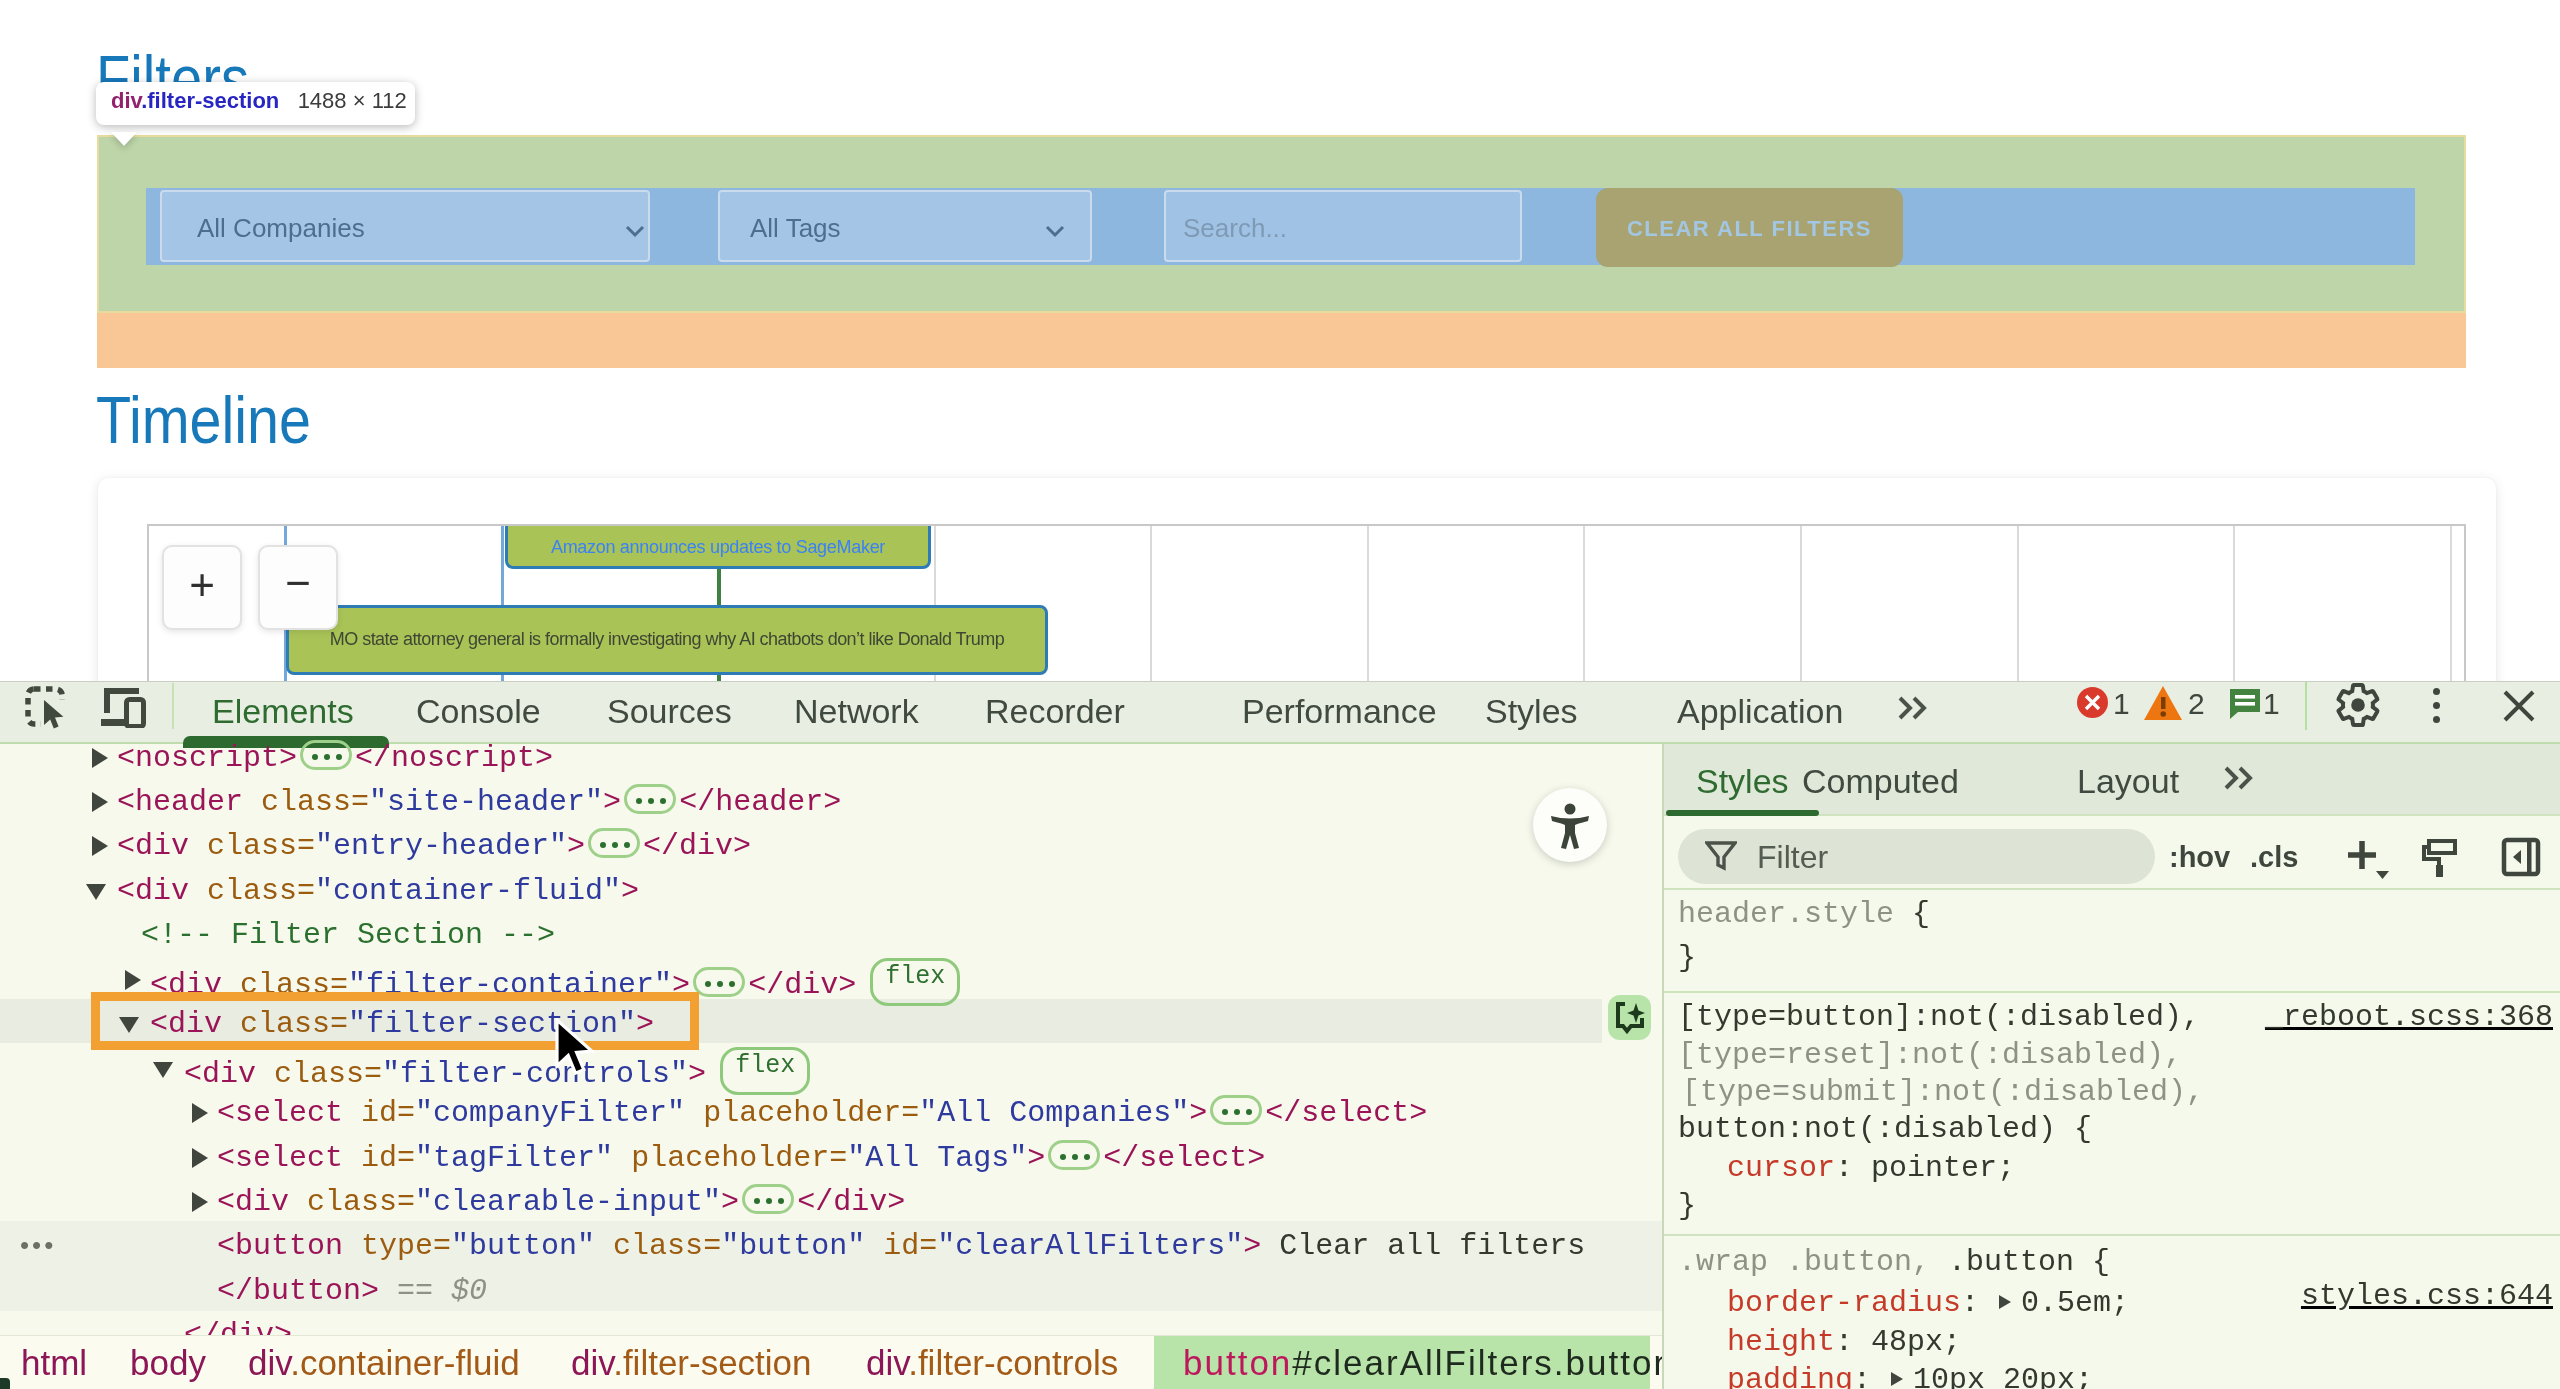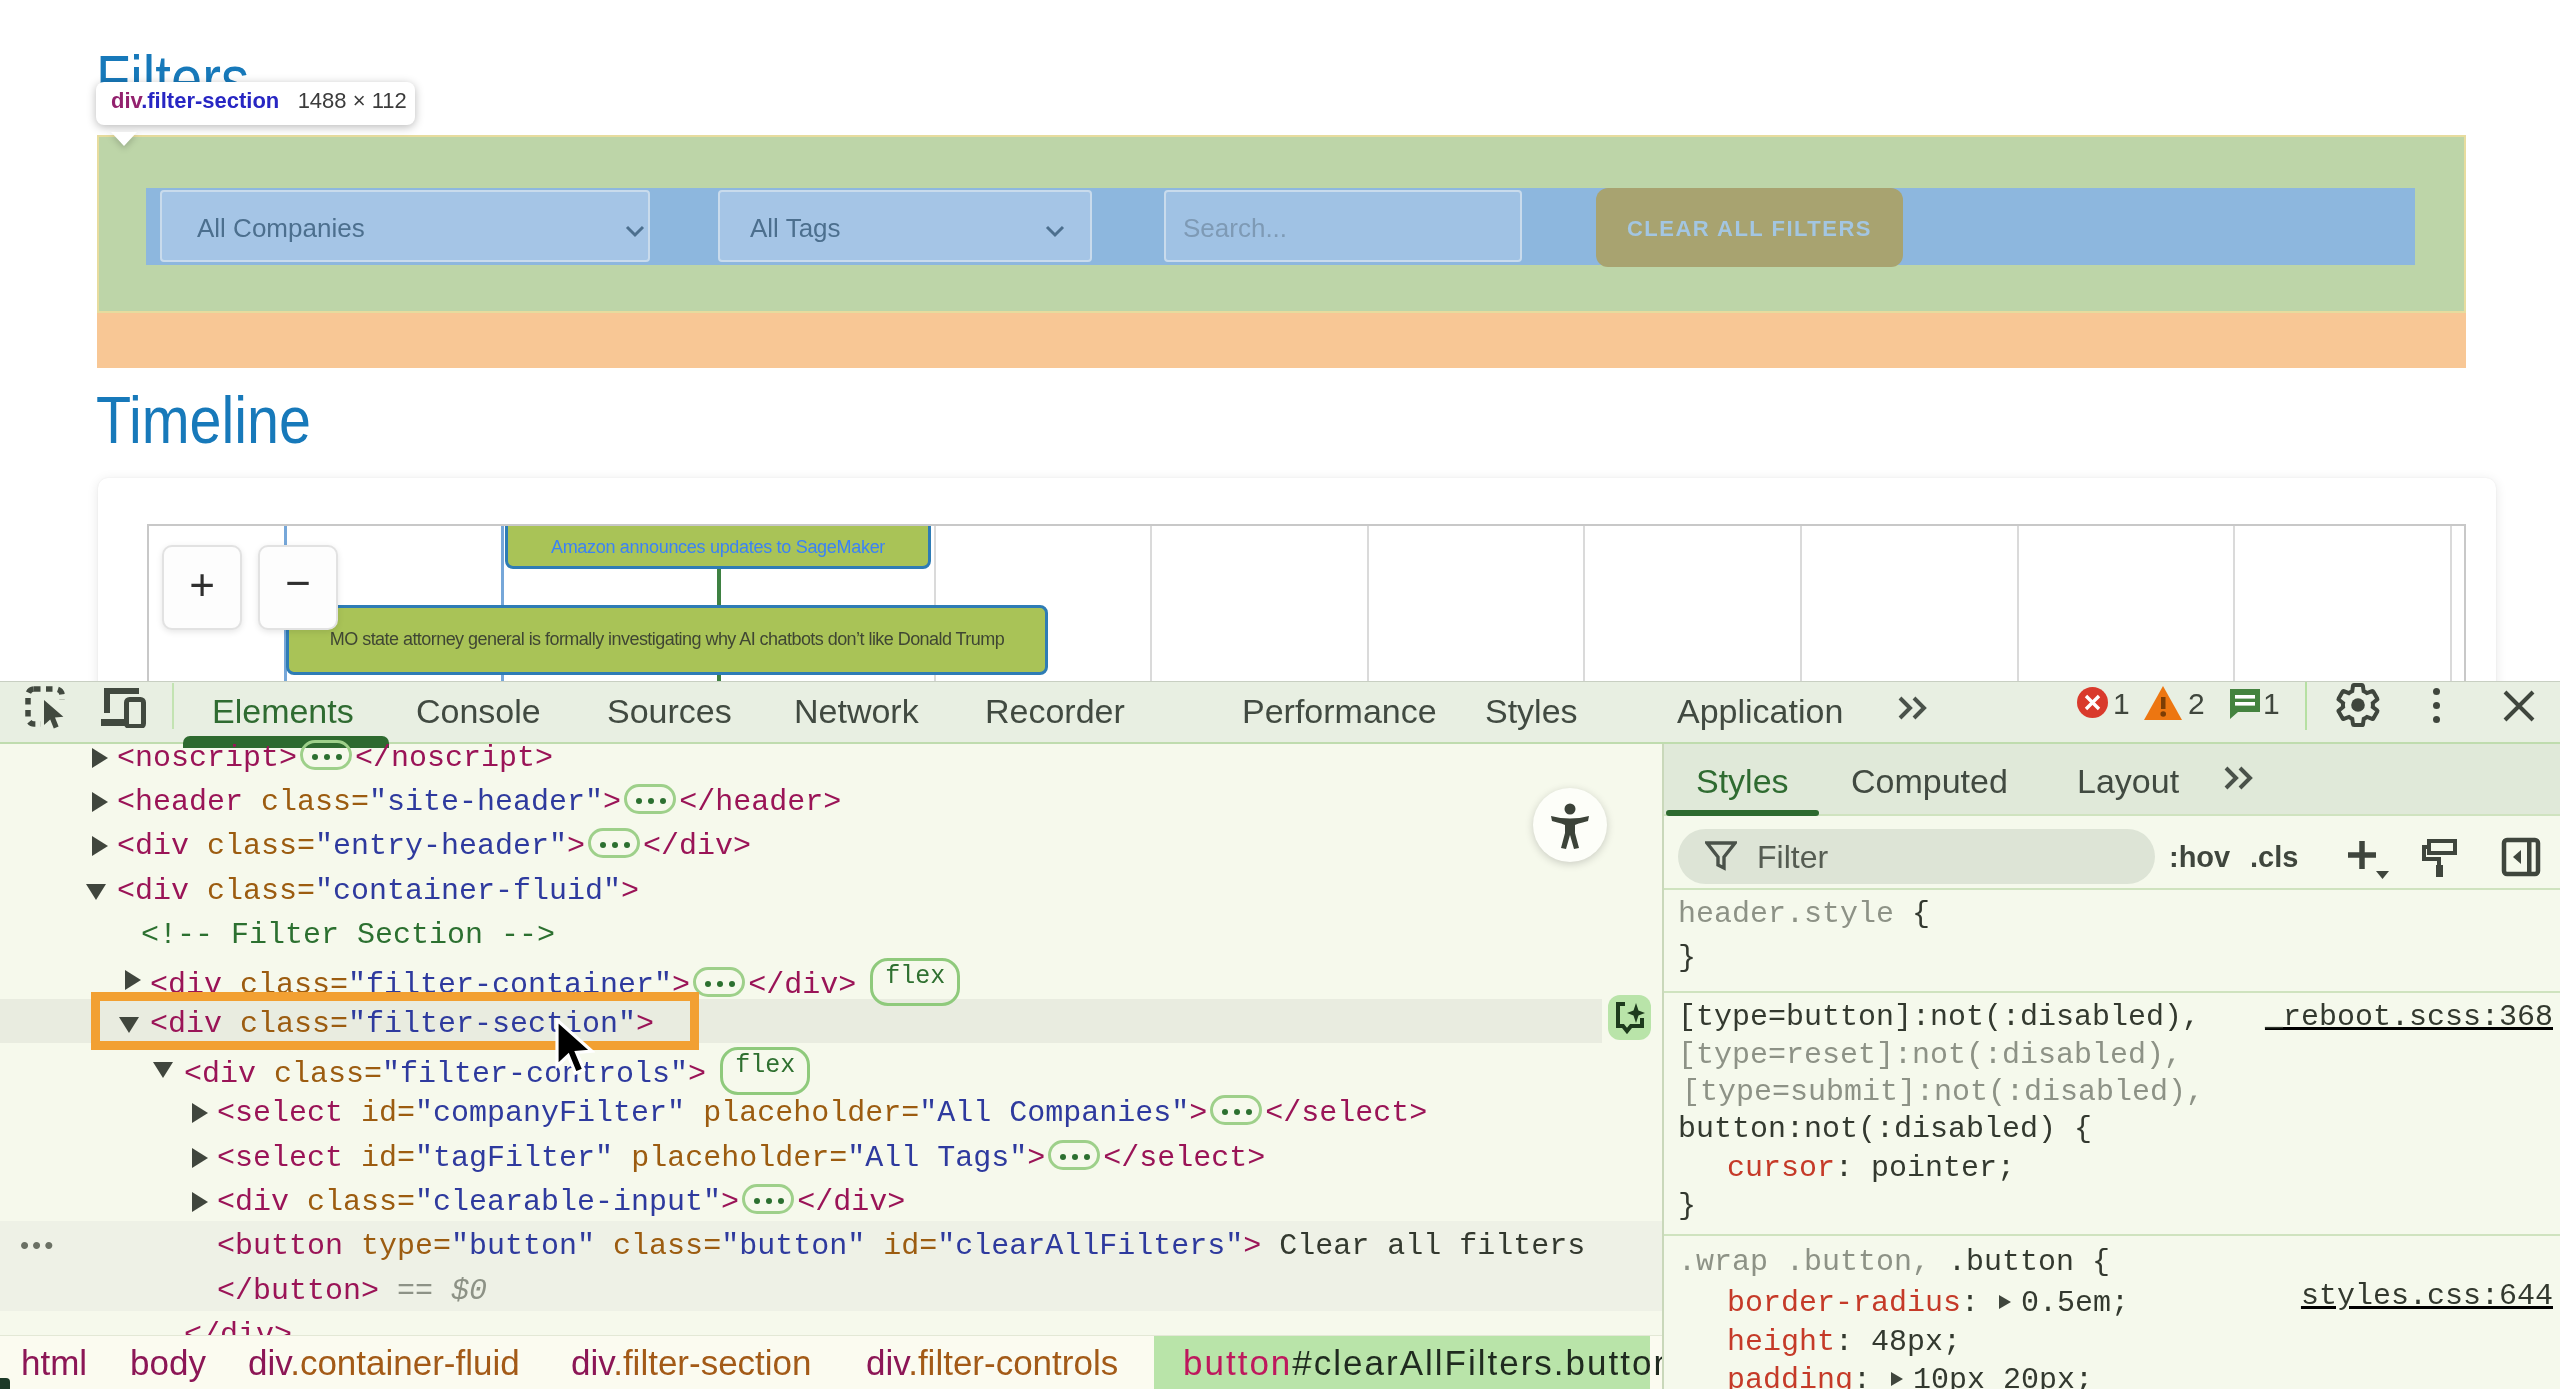--- a/index.html
+++ b/index.html
@@ -212,21 +212,21 @@
     <div class="abs" style="left:1183px; top:7px; height:40px; line-height:40px; font-size:35px; letter-spacing:2px;"><span style="color:#be185d;">button</span><span style="color:#1f2a1f;">#clearAllFilters.button</span></div>
     <div class="abs" style="left:-6px; top:42px; width:16px; height:16px; background:#1d3a28; border-radius:4px;"></div>
   </div>
 
   <div class="abs" style="left:1662px; top:63px; width:898px; height:645px; background:#f5f9ec;"></div>
   <div class="abs" style="left:1662px; top:63px; width:2px; height:645px; background:#c9d8ba;"></div>
 
   <div class="abs" style="left:1664px; top:63px; width:896px; height:72px; background:#e0e9d9;"></div>
   <div class="abs" style="left:1664px; top:133px; width:896px; height:2px; background:#cfe3bf;"></div>
   <div class="abs" style="left:1696px; top:70px; height:60px; line-height:60px; font-size:34px; color:#2f6b31;">Styles</div>
-  <div class="abs" style="left:1851px; top:70px; height:60px; line-height:60px; font-size:34px; color:#414a41;">Computed</div>
+  <div class="abs" style="left:1802px; top:70px; height:60px; line-height:60px; font-size:34px; color:#414a41;">Computed</div>
   <div class="abs" style="left:2077px; top:70px; height:60px; line-height:60px; font-size:34px; color:#414a41;">Layout</div>
   <svg class="abs" style="left:2222px; top:84px;" width="36" height="26" viewBox="0 0 36 26">
       <path d="M4 3 L14 13 L4 23 M18 3 L28 13 L18 23" stroke="#4a524a" stroke-width="4" fill="none"></path>
     </svg>
   <div class="abs" style="left:1666px; top:129px; width:153px; height:6px; background:#2d6a2f; border-radius:3px;"></div>
 
   <div class="abs" style="left:1678px; top:148px; width:477px; height:55px; background:#dde4d6; border-radius:28px;"></div>
   <svg class="abs" style="left:1705px; top:160px;" width="32" height="30" viewBox="0 0 32 30">
       <path d="M2 2 H30 L19 16 V27 L13 24 V16 Z" fill="none" stroke="#4a524a" stroke-width="3.4"></path>
     </svg>

